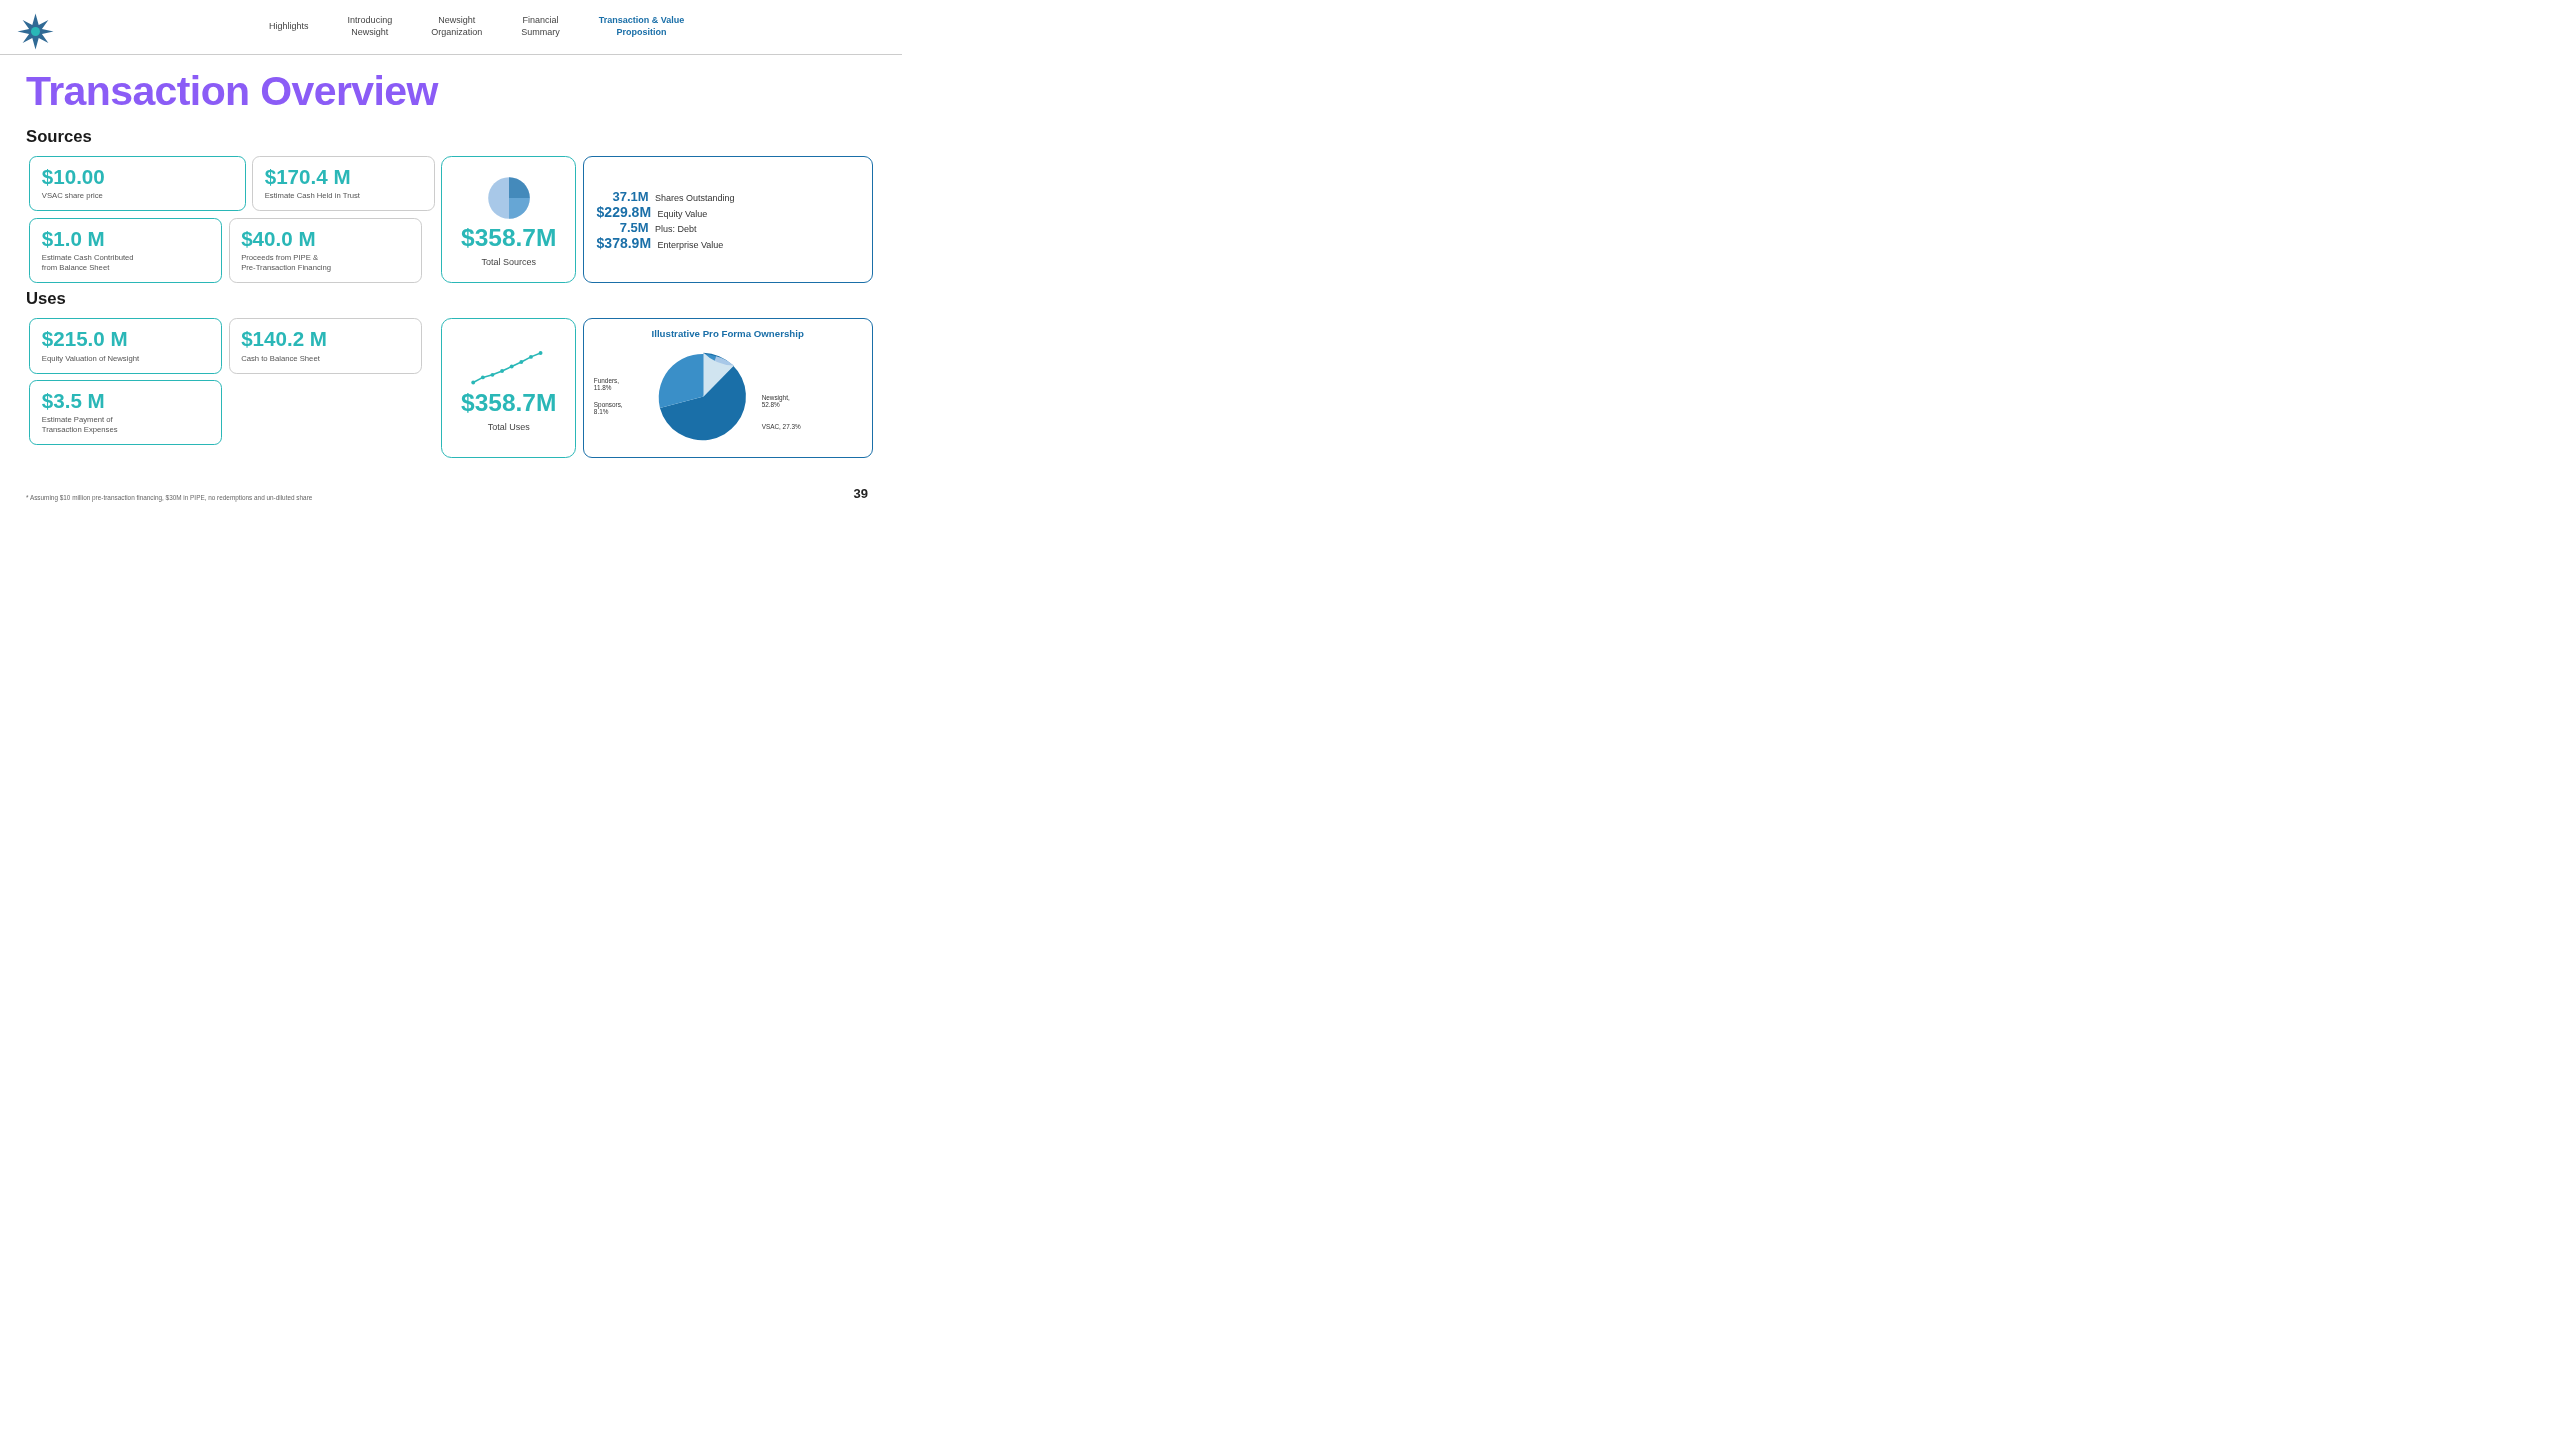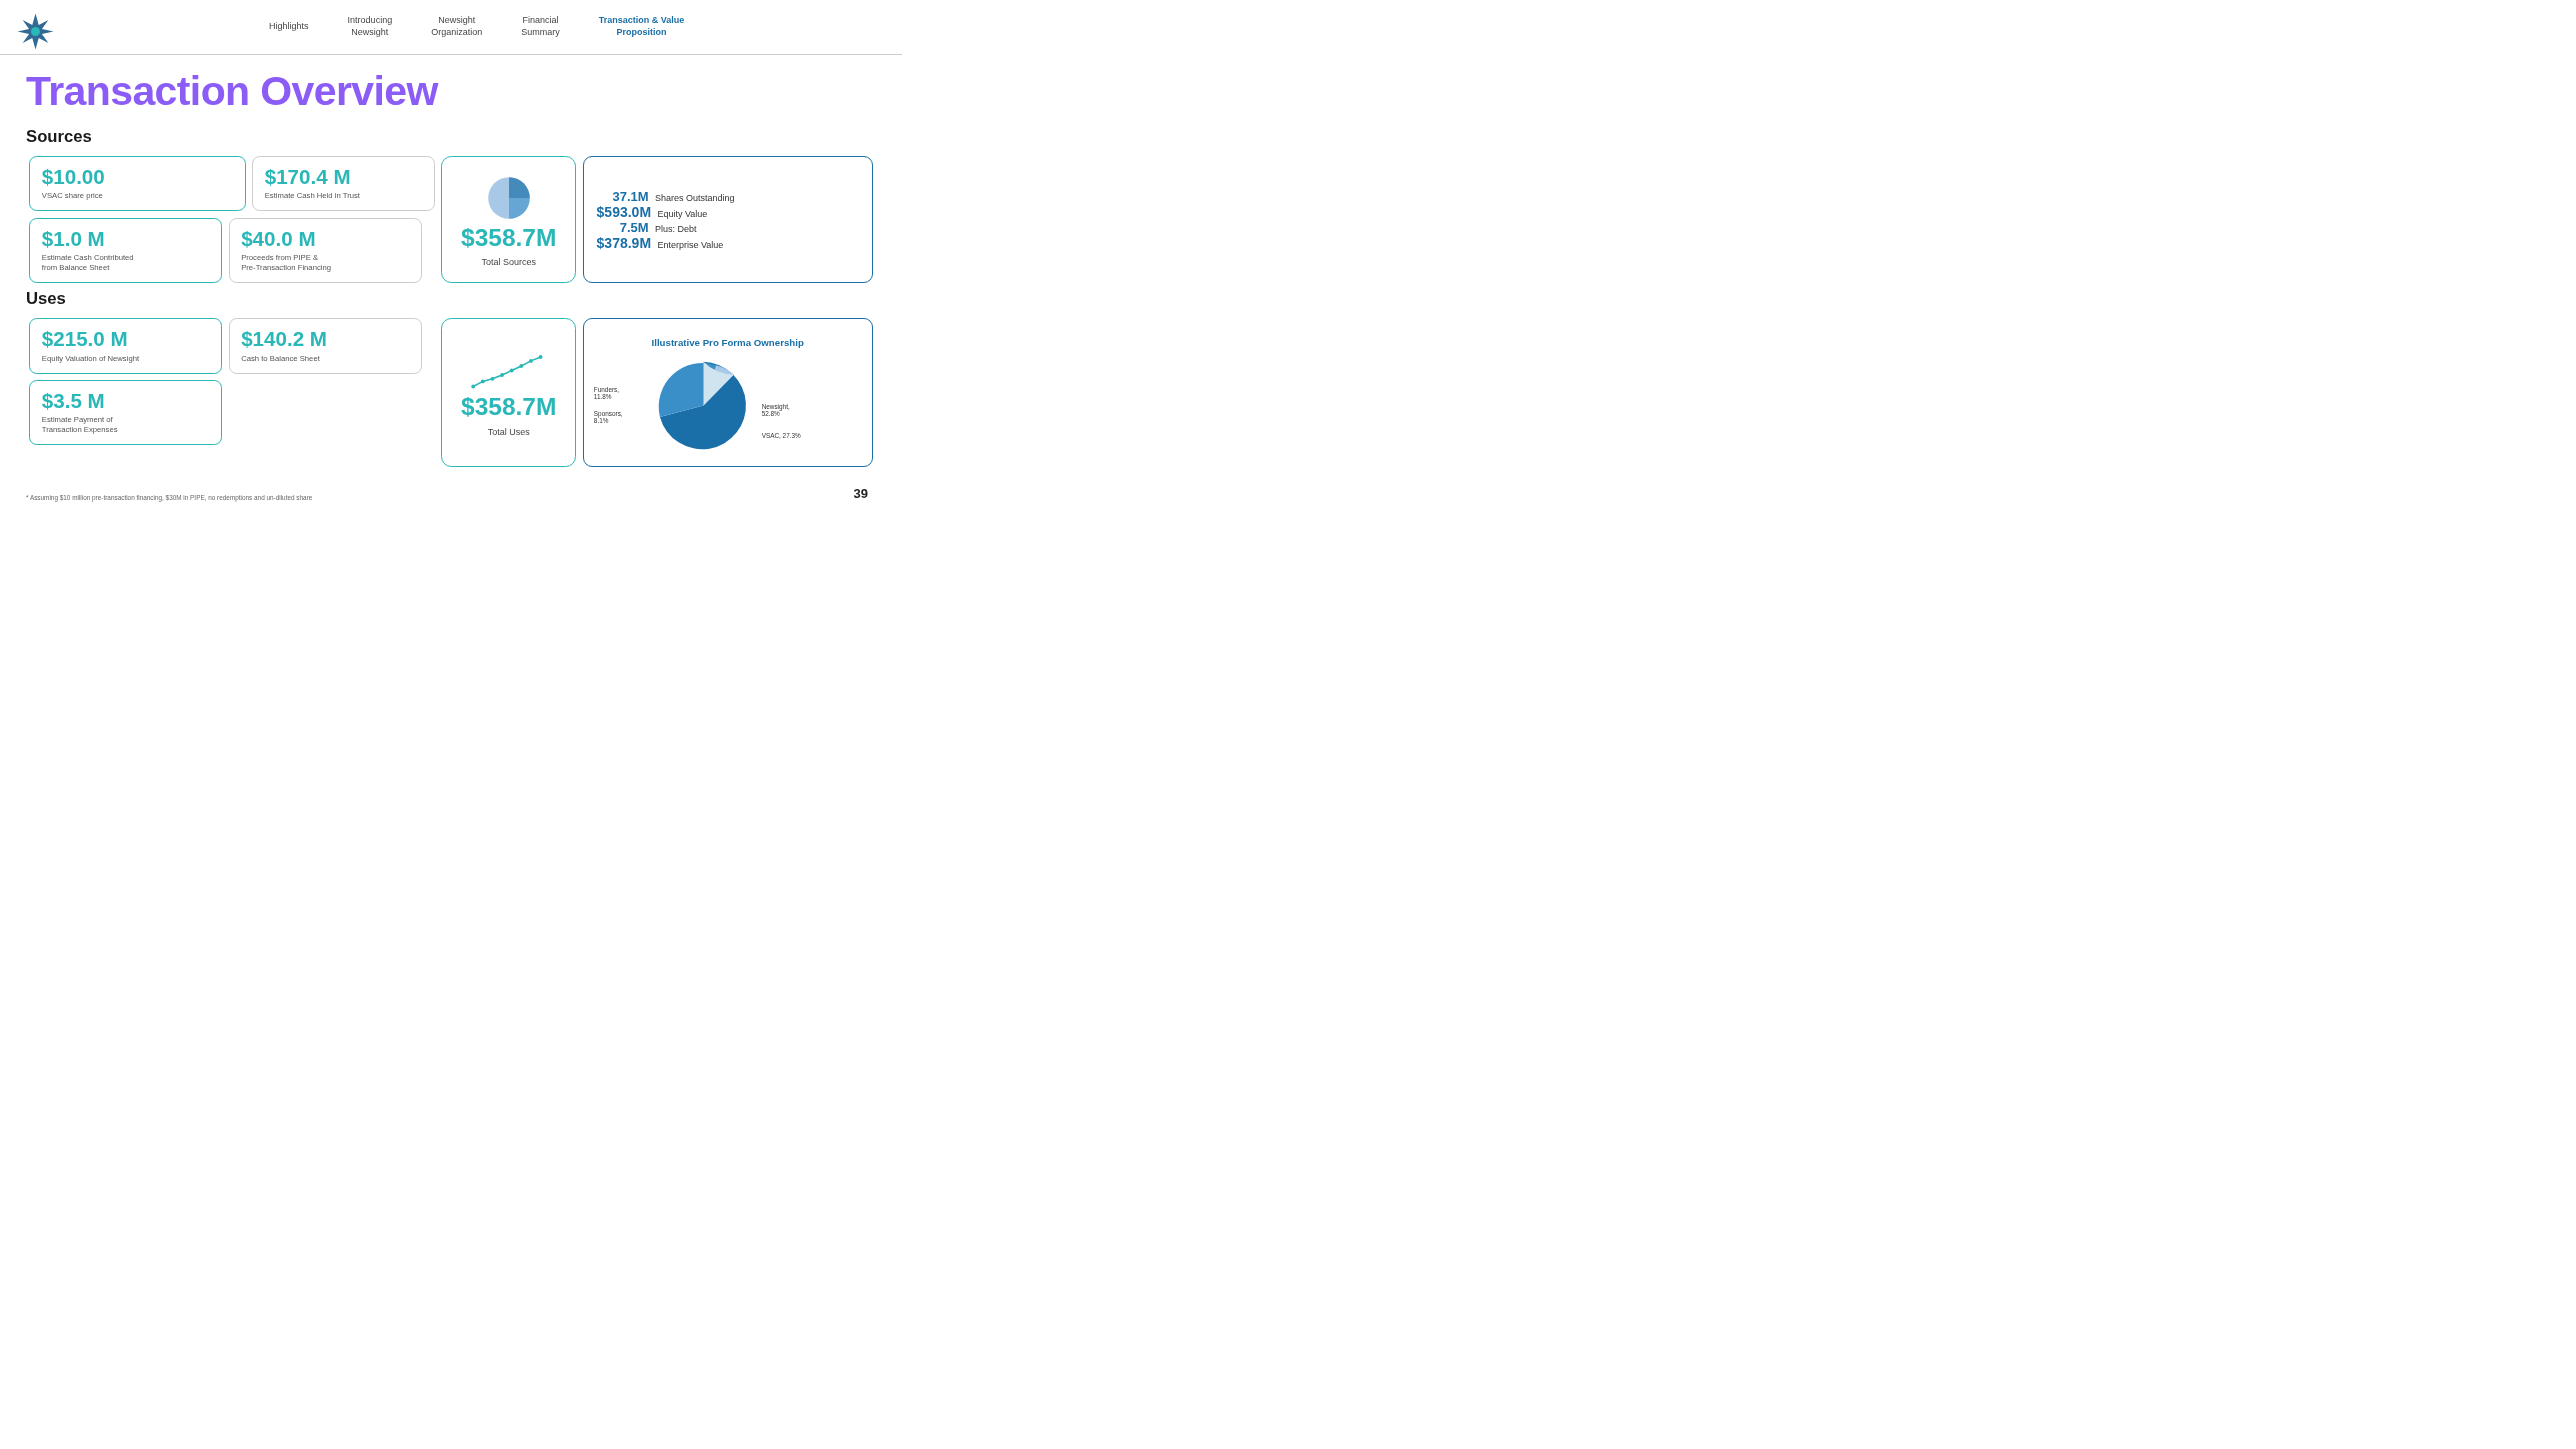--- a/index.html
+++ b/index.html
@@ -151,21 +151,20 @@
       border-radius: 9px;
       padding: 9px 10.3px;
       margin: 3.2px;
     }
     .ownership-title {
       font-size: 9.7px;
       font-weight: 700;
       color: #1a6fa8;
       margin-bottom: 5.2px;
       text-align: center;
-      margin-top: 9px;
     }
     .ownership-body {
       display: flex;
       align-items: center;
       gap: 6.4px;
     }
 
     
     .footer-note {
       position: absolute;
@@ -254,21 +253,21 @@
         <div class="total-value">$358.7M</div>
         <div class="total-label">Total Sources</div>
       </div>
 
       <div class="summary-card" style="flex:1;">
         <div class="summary-row">
           <span class="summary-num">37.1M</span>
           <span class="summary-desc">Shares Outstanding</span>
         </div>
         <div class="summary-row">
-          <span class="summary-num lg">$593.0M</span>
+          <span class="summary-num lg">$229.8M</span>
           <span class="summary-desc">Equity Value</span>
         </div>
         <div class="summary-row">
           <span class="summary-num">7.5M</span>
           <span class="summary-desc">Plus: Debt</span>
         </div>
         <div class="summary-row">
           <span class="summary-num lg">$378.9M</span>
           <span class="summary-desc">Enterprise Value</span>
         </div>

